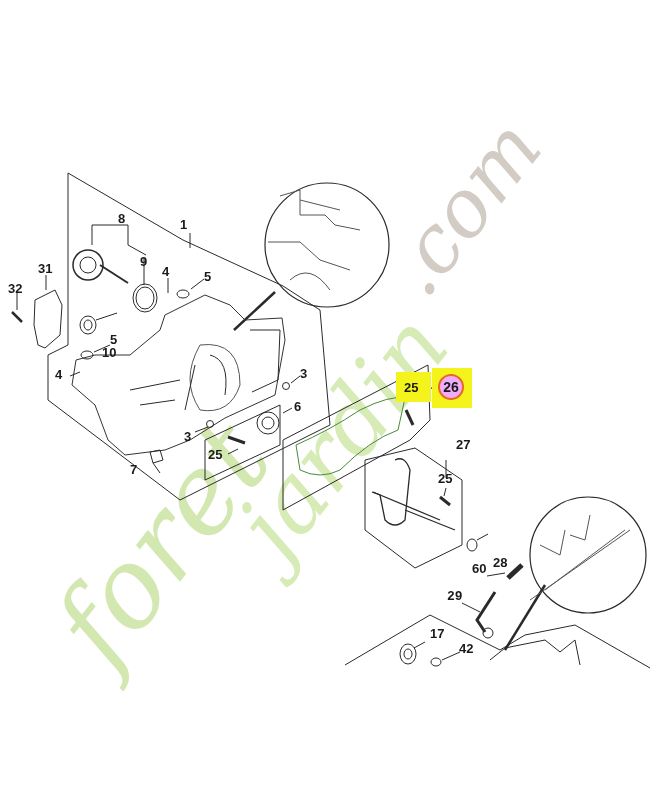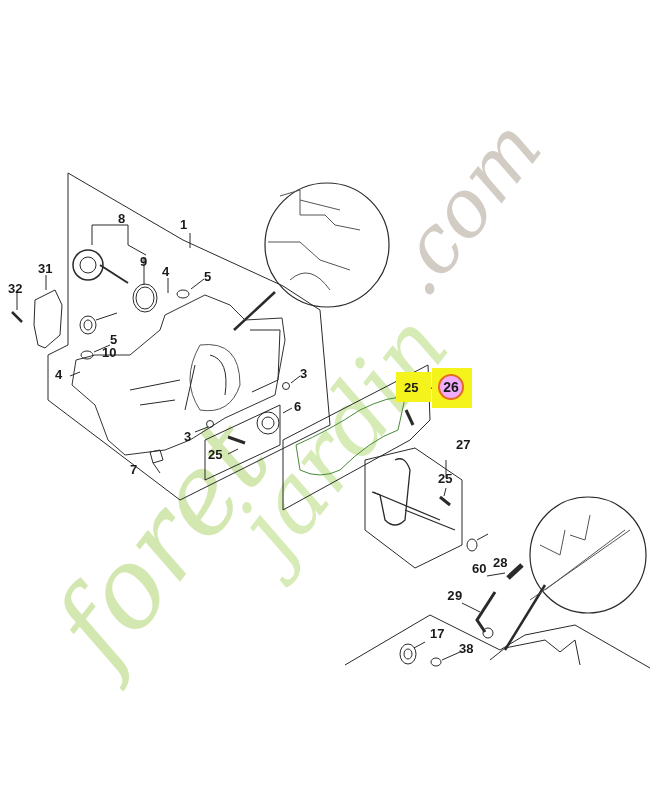--- a/index.html
+++ b/index.html
@@ -111,15 +111,15 @@
   <div class="callout" style="left:184px; top:430px;">3</div>
   <div class="callout" style="left:208px; top:448px;">25</div>
   <div class="callout" style="left:130px; top:463px;">7</div>
   <div class="callout" style="left:404px; top:381px;">25</div>
   <div class="callout" style="left:456px; top:438px;">27</div>
   <div class="callout" style="left:438px; top:472px;">25</div>
   <div class="callout" style="left:493px; top:524px;margin-top:32px;">28</div>
   <div class="callout" style="left:472px; top:562px;">60</div>
   <div class="callout" style="left:447px; top:590px;font-family:Liberation Mono, monospace;">29</div>
   <div class="callout" style="left:430px; top:627px;">17</div>
-  <div class="callout" style="left:459px; top:642px;">38</div>
+  <div class="callout" style="left:459px; top:642px;">42</div>
 
 </div>
 
 </body></html>

